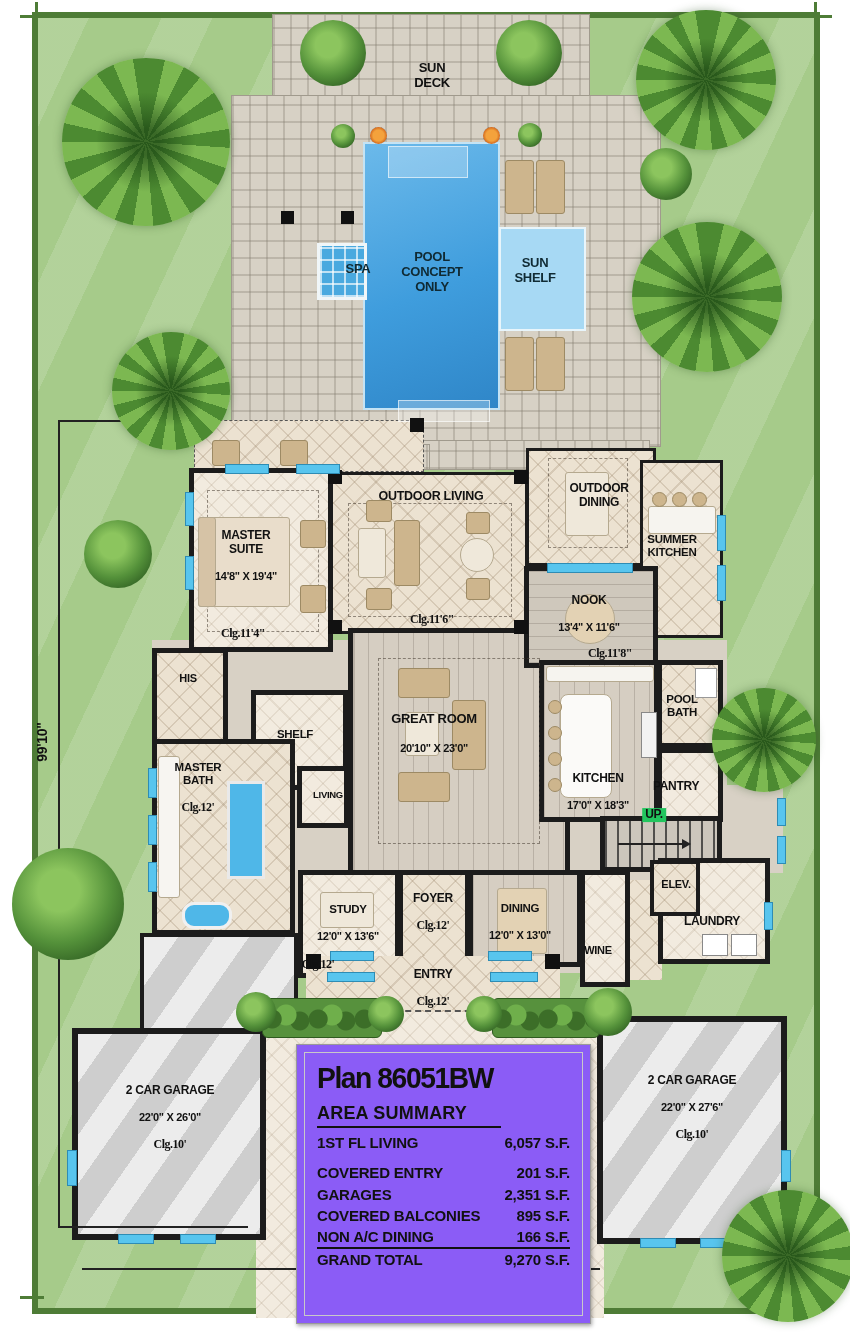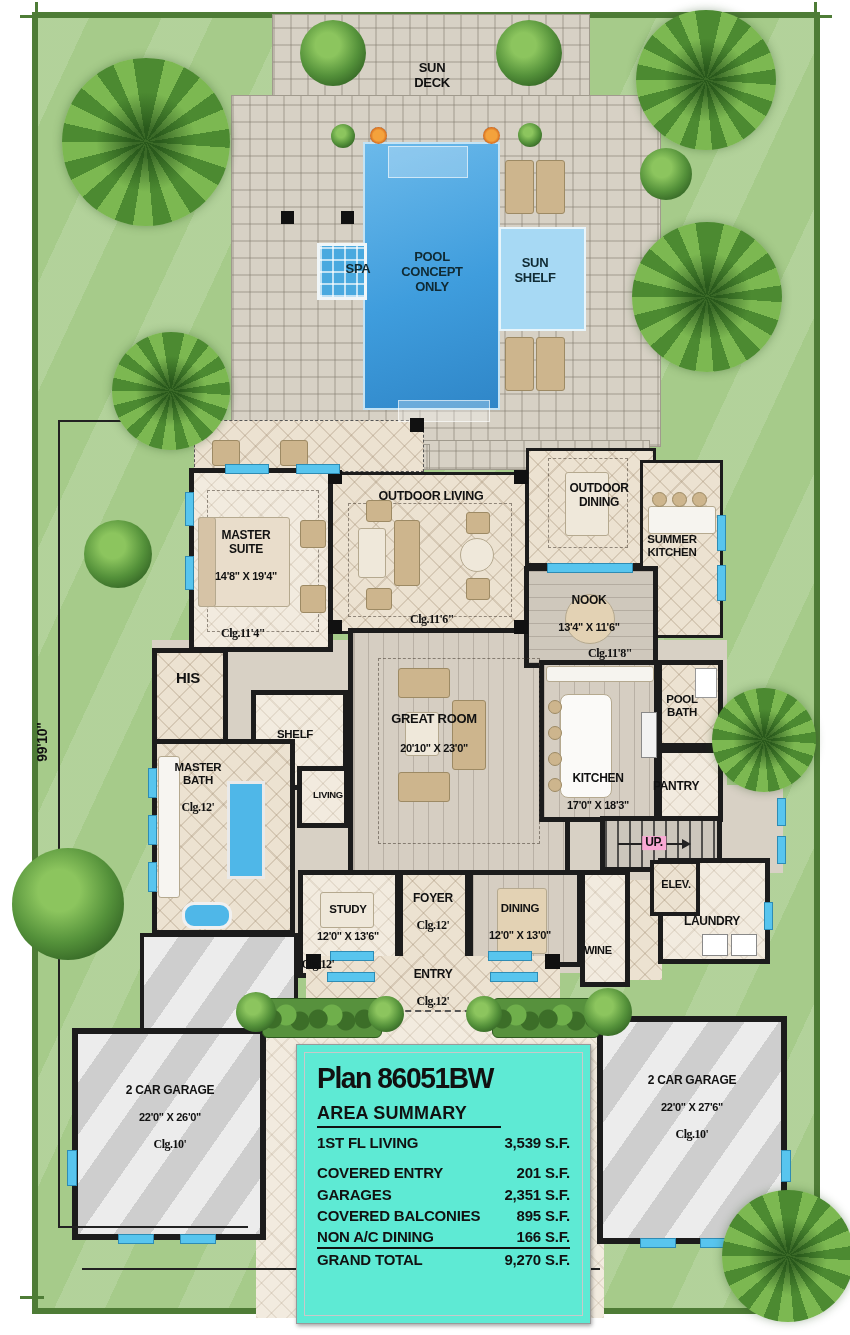--- a/index.html
+++ b/index.html
@@ -49,21 +49,21 @@
   .lbl{position:absolute;transform:translate(-50%,-50%);text-align:center;font-weight:bold;color:#111;
        white-space:pre-line;line-height:1.15;letter-spacing:-.3px;z-index:40;font-size:12px;}
   .lbl span{display:block;}
   .lbl .dims{font-size:11px;}
   .clg{font-family:"Liberation Serif",serif;font-size:12px;letter-spacing:-.5px;font-weight:bold;}
   .rot{transform:translate(-50%,-50%) rotate(-90deg);}
   .pool-lbl{color:#102a33;}
   
   .dim{position:absolute;background:#222;z-index:20;}
   
-  #planbox{position:absolute;left:296px;top:1044px;width:293px;height:278px;background:#5eead4;
+  #planbox{position:absolute;left:296px;top:1044px;width:293px;height:278px;background:#8b5cf6;
            border:1px solid #999;box-shadow:1px 2px 4px rgba(0,0,0,.35);z-index:50;}
   #planbox .inner{position:absolute;left:7px;top:7px;right:7px;bottom:7px;border:1px solid #c9c9c9;
            padding:8px 12px 0 12px;box-sizing:border-box;}
   #plan-title{font-size:30px;font-weight:bold;letter-spacing:-1.5px;transform:scaleX(.94);transform-origin:left;
            color:#111;margin:0 0 8px 0;}
   #summary-heading{font-size:18px;font-weight:bold;letter-spacing:.2px;border-bottom:2.5px solid #111;
            display:inline-block;padding:0 34px 2px 0;margin-bottom:4px;color:#111;}
   .srow{display:flex;justify-content:space-between;font-size:15px;font-weight:bold;color:#111;
            line-height:1.42;letter-spacing:-.2px;}
   .srow.total,.srow.grand{border-top:2px solid #111;}
@@ -293,31 +293,31 @@
   </div>
 
   <div class="lbl" style="left:598px;top:792px;">
     <span>KITCHEN</span>
     <span class="dims">17'0" X 18'3"</span>
   </div>
 
   <div class="lbl" style="left:682px;top:706px;font-size:11.5px;">POOL
 BATH</div>
   <div class="lbl" style="left:676px;top:787px;font-size:12px;">PANTRY</div>
-  <div class="lbl" style="left:188px;top:678px;font-size:15px;">HIS</div>
+  <div class="lbl" style="left:188px;top:678px;font-size:11px;">HIS</div>
   <div class="lbl" style="left:295px;top:735px;font-size:11.5px;">SHELF</div>
 
   <div class="lbl" style="left:198px;top:788px;font-size:11.5px;">
     <span>MASTER
 BATH</span>
     <span class="clg">Clg.12'</span>
   </div>
   <div class="lbl" style="left:328px;top:795px;font-size:9.5px;">LIVING</div>
 
-  <div class="lbl" style="left:654px;top:843px;font-size:12px;background:#f9a8d4;padding:0 3px;z-index:41;">UP.</div>
+  <div class="lbl" style="left:654px;top:815px;font-size:12px;background:#22c55e;padding:0 3px;z-index:41;">UP.</div>
   <div class="lbl" style="left:676px;top:884px;font-size:11px;z-index:41;">ELEV.</div>
   <div class="lbl" style="left:712px;top:922px;font-size:12px;">LAUNDRY</div>
 
   <div class="lbl" style="left:348px;top:923px;font-size:11.5px;z-index:41;">
     <span>STUDY</span>
     <span class="dims">12'0" X 13'6"</span>
   </div>
   <div class="lbl clg" style="left:318px;top:965px;">Clg.12'</div>
 
   <div class="lbl" style="left:433px;top:912px;font-size:12px;">
@@ -348,21 +348,21 @@
     <span class="dims">22'0" X 27'6"</span>
     <span class="clg">Clg.10'</span>
   </div>
 
   <div id="planbox">
     <div class="inner">
       <div id="plan-title">Plan 86051BW</div>
       <div id="summary-heading">AREA SUMMARY</div>
       <div class="srow">
         <span>1ST FL LIVING</span>
-        <span>3,539 S.F.</span>
+        <span>6,057 S.F.</span>
       </div>
       <div class="srow gap">
         <span>COVERED ENTRY</span>
         <span>201 S.F.</span>
       </div>
       <div class="srow">
         <span>GARAGES</span>
         <span>2,351 S.F.</span>
       </div>
       <div class="srow">

